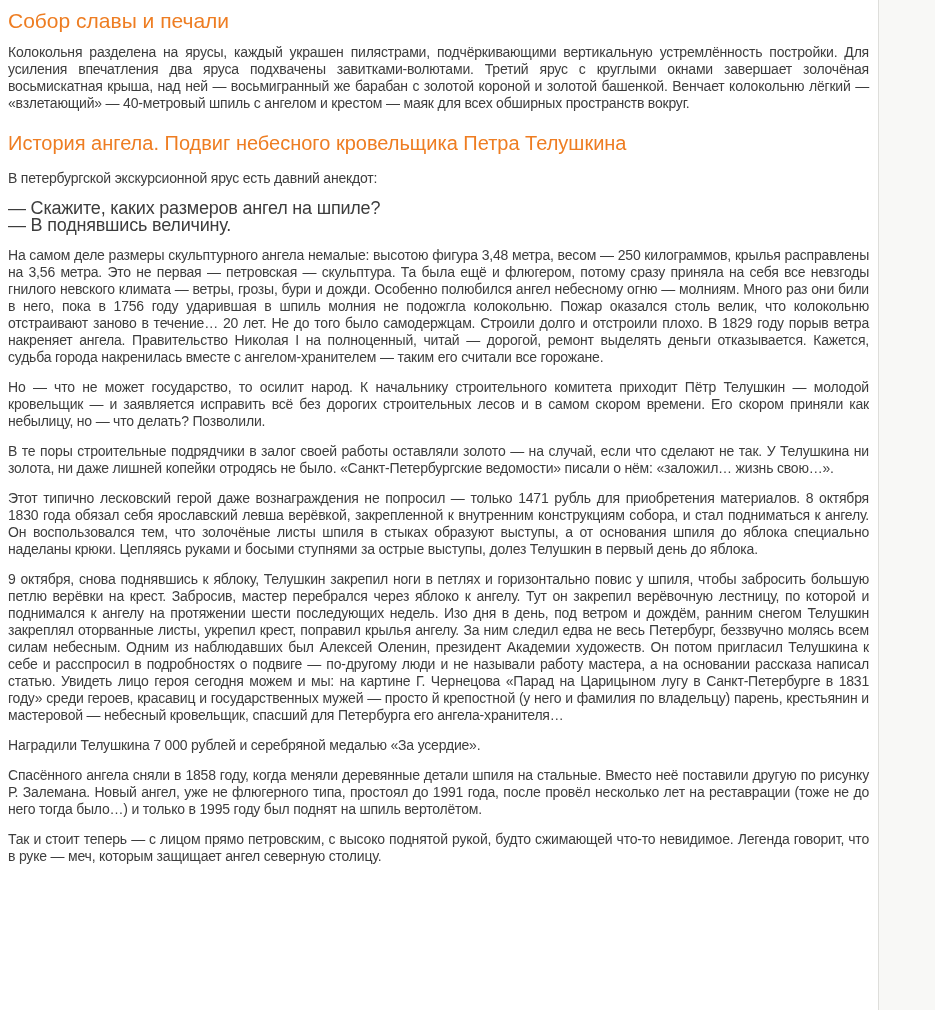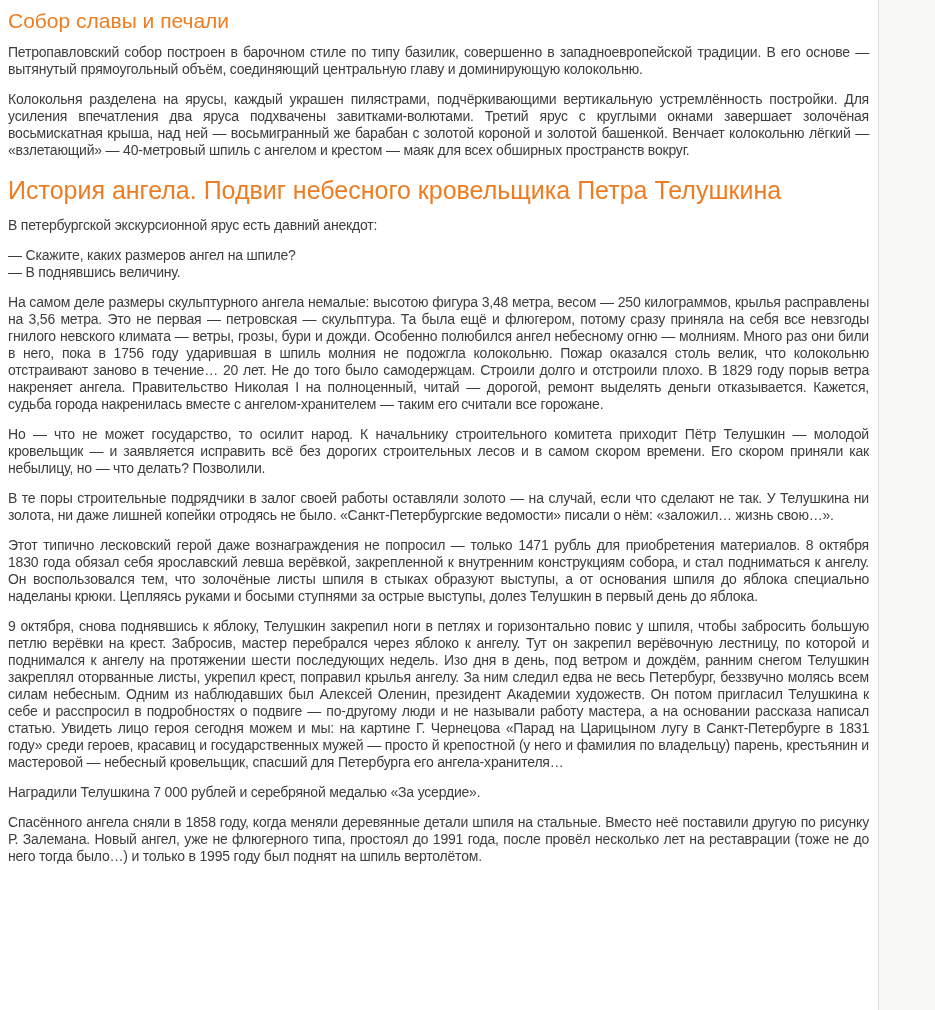--- a/index.html
+++ b/index.html
@@ -37,54 +37,53 @@
   h1.article-title {
     color: #ee7d22;
     font-size: 21px;
     font-weight: 400;
     line-height: 24px;
     margin: -6px 0 11px 0;
     letter-spacing: 0;
   }
   h2.section-title {
     color: #ee7d22;
-    font-size: 25px;
+    font-size: 20px;
     font-weight: 400;
     line-height: 24px;
     margin: 19px 0 15px 0;
   }
   p.body-par {
     font-size: 14px;
     line-height: 17px;
     letter-spacing: -0.2px;
     text-align: justify;
     margin: 0 0 13px 0;
   }
   p.last {
     margin-bottom: 0;
   }
   .dialogue {
-    font-size: 14px;
+    font-size: 18px;
     line-height: 17px;
     letter-spacing: -0.2px;
     margin: 0 0 13px 0;
   }
   .dialogue .dialogue-line {
     display: block;
   }
 </style>
 </head>
 <body>
 
 <div class="content">
 
   <h1 class="article-title">Собор славы и печали</h1>
 
 
-  <p class="body-par">Петропавловский собор построен в барочном стиле по типу базилик, совершенно в западноевропейской традиции. В его основе — вытянутый прямоугольный объём, соединяющий центральную главу и доминирующую колокольню.</p>
 
   <p class="body-par">Колокольня разделена на ярусы, каждый украшен пилястрами, подчёркивающими вертикальную устремлённость постройки. Для усиления впечатления два яруса подхвачены завитками-волютами. Третий ярус с круглыми окнами завершает золочёная восьмискатная крыша, над ней — восьмигранный же барабан с золотой короной и золотой башенкой. Венчает колокольню лёгкий — «взлетающий» — 40-метровый шпиль с ангелом и крестом — маяк для всех обширных пространств вокруг.</p>
 
   <h2 class="section-title">История ангела. Подвиг небесного кровельщика Петра Телушкина</h2>
 
   <p class="body-par">В петербургской экскурсионной ярус есть давний анекдот:</p>
 
   <div class="dialogue">
     <span class="dialogue-line">— Скажите, каких размеров ангел на шпиле?</span>
     <span class="dialogue-line">— В поднявшись величину.</span>
@@ -97,16 +96,17 @@
   <p class="body-par">В те поры строительные подрядчики в залог своей работы оставляли золото — на случай, если что сделают не так. У Телушкина ни золота, ни даже лишней копейки отродясь не было. «Санкт-Петербургские ведомости» писали о нём: «заложил… жизнь свою…».</p>
 
   <p class="body-par">Этот типично лесковский герой даже вознаграждения не попросил — только 1471 рубль для приобретения материалов. 8 октября 1830 года обязал себя ярославский левша верёвкой, закрепленной к внутренним конструкциям собора, и стал подниматься к ангелу. Он воспользовался тем, что золочёные листы шпиля в стыках образуют выступы, а от основания шпиля до яблока специально наделаны крюки. Цепляясь руками и босыми ступнями за острые выступы, долез Телушкин в первый день до яблока.</p>
 
   <p class="body-par">9 октября, снова поднявшись к яблоку, Телушкин закрепил ноги в петлях и горизонтально повис у шпиля, чтобы забросить большую петлю верёвки на крест. Забросив, мастер перебрался через яблоко к ангелу. Тут он закрепил верёвочную лестницу, по которой и поднимался к ангелу на протяжении шести последующих недель. Изо дня в день, под ветром и дождём, ранним снегом Телушкин закреплял оторванные листы, укрепил крест, поправил крылья ангелу. За ним следил едва не весь Петербург, беззвучно молясь всем силам небесным. Одним из наблюдавших был Алексей Оленин, президент Академии художеств. Он потом пригласил Телушкина к себе и расспросил в подробностях о подвиге — по-другому люди и не называли работу мастера, а на основании рассказа написал статью. Увидеть лицо героя сегодня можем и мы: на картине Г. Чернецова «Парад на Царицыном лугу в Санкт-Петербурге в 1831 году» среди героев, красавиц и государственных мужей — просто й крепостной (у него и фамилия по владельцу) парень, крестьянин и мастеровой — небесный кровельщик, спасший для Петербурга его ангела-хранителя…</p>
 
   <p class="body-par">Наградили Телушкина 7 000 рублей и серебряной медалью «За усердие».</p>
 
   <p class="body-par">Спасённого ангела сняли в 1858 году, когда меняли деревянные детали шпиля на стальные. Вместо неё поставили другую по рисунку Р. Залемана. Новый ангел, уже не флюгерного типа, простоял до 1991 года, после провёл несколько лет на реставрации (тоже не до него тогда было…) и только в 1995 году был поднят на шпиль вертолётом.</p>
 
+  <p class="body-par last">Так и стоит теперь — с лицом прямо петровским, с высоко поднятой рукой, будто сжимающей что-то невидимое. Легенда говорит, что в руке — меч, которым защищает ангел северную столицу.</p>
 
 </div>
 
 <div class="margin-rail"></div>
 
 </body></html>

